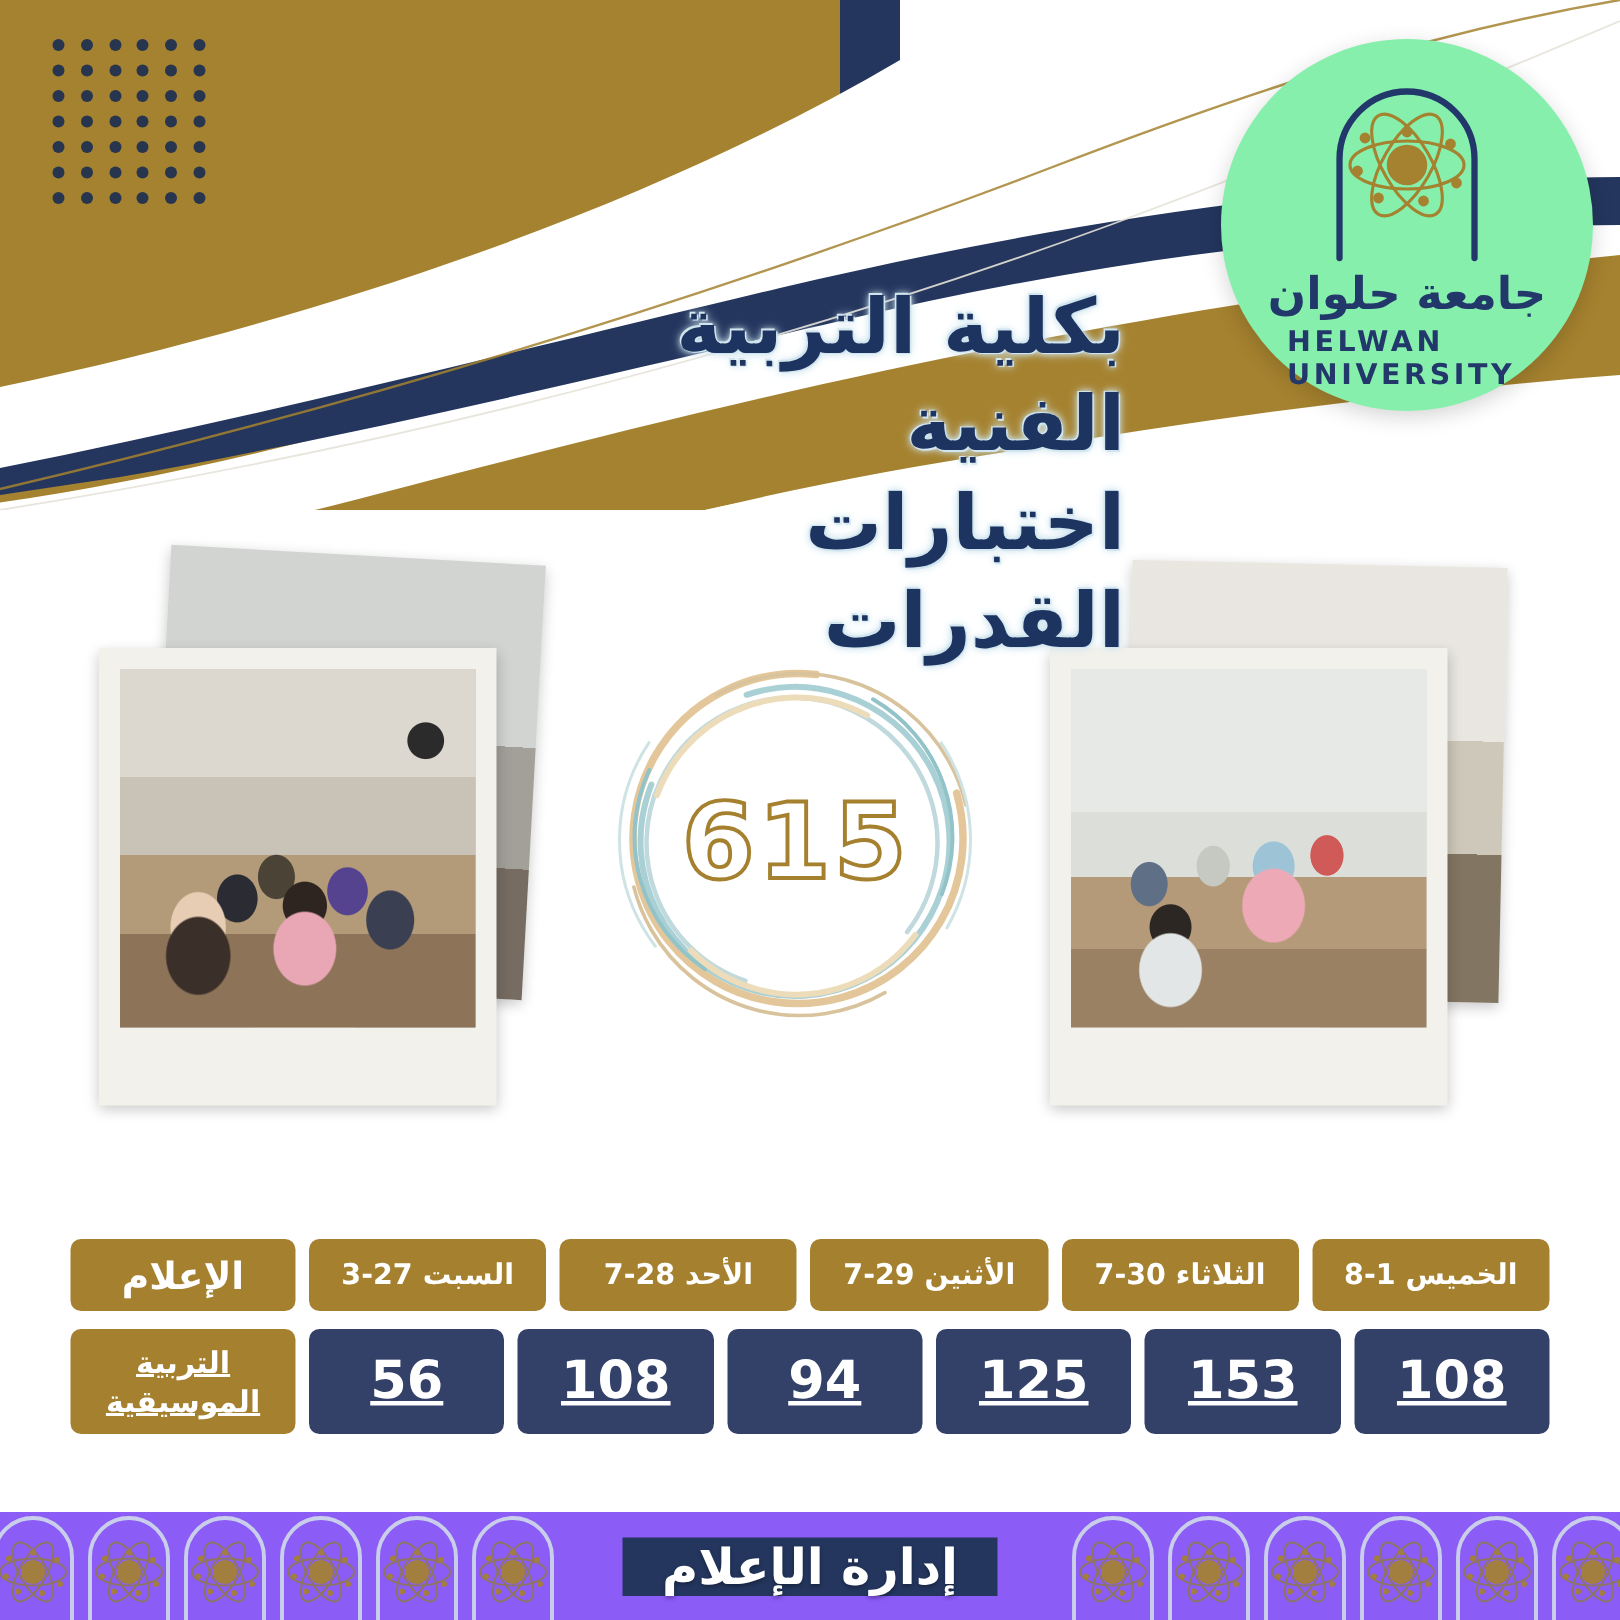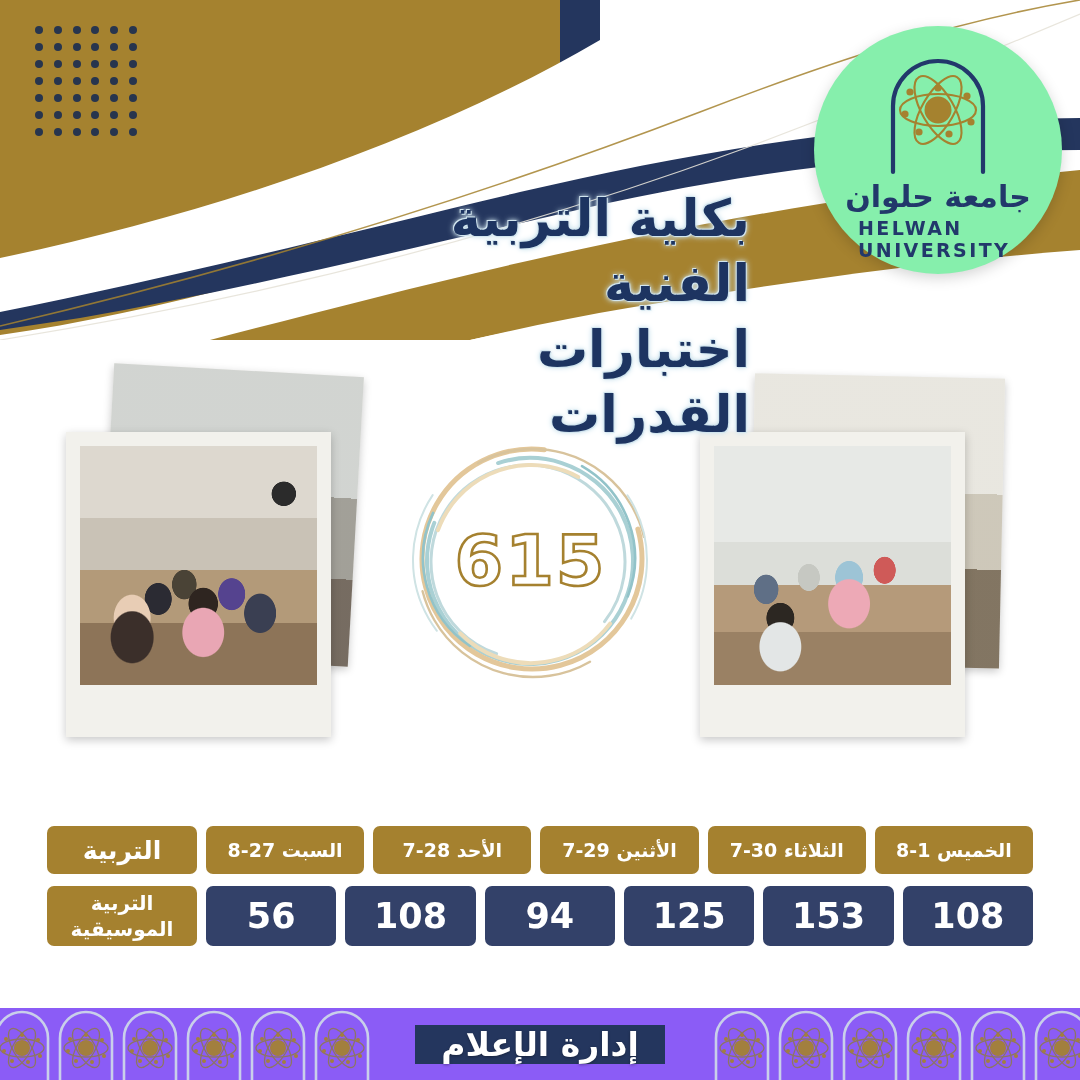--- a/index.html
+++ b/index.html
@@ -143,22 +143,22 @@
     flex:1 1 0; border-radius:7px;
     display:flex; align-items:center; justify-content:center;
     text-align:center;
   }
   .cell.head {
     height:48px; background:#a5812f; color:#ffffff;
     font-size:19px; font-weight:bold;
   }
   .cell.head.first { flex:0 0 150px; font-size:25px; }
   .cell.val {
-    height:60px; background:#334169; color:#ffffff;
-    font-size:35px; font-weight:bold; direction:ltr;
+    height:70px; background:#334169; color:#ffffff;
+    font-size:35px; font-weight:bold; direction:ltr;text-decoration:underline;
   }
   .cell.val.first {
     flex:0 0 150px; background:#a5812f;
     font-size:20px; line-height:1.3; font-weight:bold;
     flex-direction:column;
   }
 
   
   .footer {
     position:absolute; left:0; bottom:0;
@@ -311,22 +311,22 @@
     </svg>
     <div class="count-num">615</div>
   </div>
 
   <div class="table-area">
     <div class="trow head">
       <div class="cell head">الخميس 1-8</div>
       <div class="cell head">الثلاثاء 30-7</div>
       <div class="cell head">الأثنين 29-7</div>
       <div class="cell head">الأحد 28-7</div>
-      <div class="cell head">السبت 27-8</div>
-      <div class="cell head first">التربية</div>
+      <div class="cell head">السبت 27-3</div>
+      <div class="cell head first">الإعلام</div>
     </div>
     <div class="trow body">
       <div class="cell val">108</div>
       <div class="cell val">153</div>
       <div class="cell val">125</div>
       <div class="cell val">94</div>
       <div class="cell val">108</div>
       <div class="cell val">56</div>
       <div class="cell val first">التربية الموسيقية</div>
     </div>

